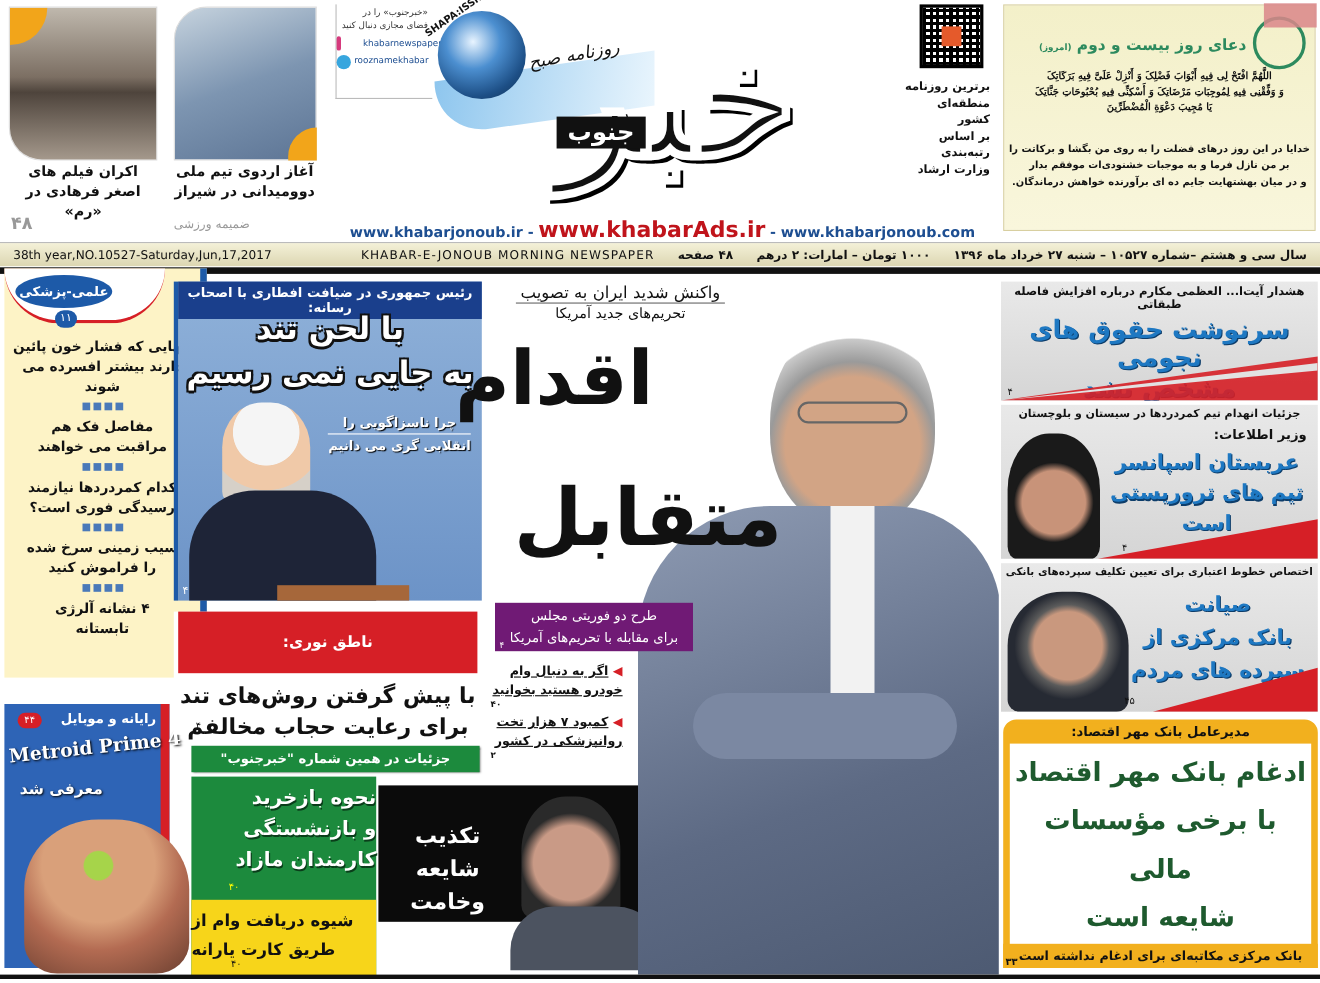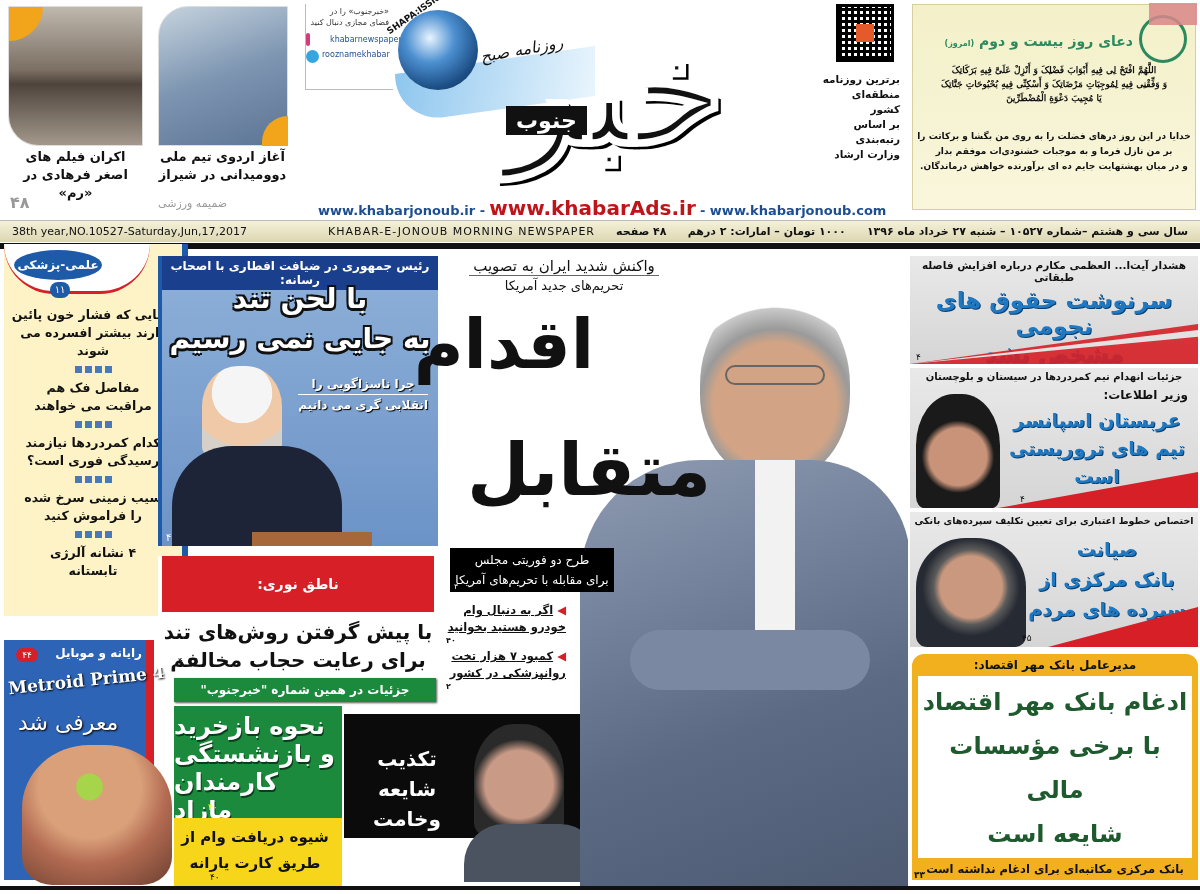--- a/index.html
+++ b/index.html
@@ -156,21 +156,21 @@
   </div>
 </div>
 
 <div class="abs" style="left:4px;top:640px;width:152px;height:250px;background:#fff">
   <div class="abs" style="left:0;top:0;width:150px;height:240px;background:#2e64b6;border-right:8px solid #d61f26"></div>
   <div class="abs rtl" style="right:14px;top:6px;color:#fff;font-weight:bold;font-size:12px">
     <span>رایانه و موبایل</span>
   </div>
   <div class="abs" style="left:12px;top:8px;width:22px;height:14px;border-radius:7px;background:#d61f26;color:#fff;font-size:9px;text-align:center;line-height:14px">۴۴</div>
   <div class="abs" style="left:4px;top:30px;font-family:'DejaVu Serif',serif;font-size:17px;font-weight:bold;color:#fff;text-shadow:1px 1px 2px #000;transform:rotate(-6deg);white-space:nowrap">Metroid Prime 4</div>
-  <div class="abs" style="left:14px;top:70px;font-size:22px;font-weight:normal;color:#fff;text-shadow:1px 1px 2px #000;direction:rtl">معرفی شد</div>
+  <div class="abs" style="left:14px;top:70px;font-size:14px;font-weight:bold;color:#fff;text-shadow:1px 1px 2px #000;direction:rtl">معرفی شد</div>
   <div class="abs" style="left:18px;top:105px;width:150px;height:140px;border-radius:45% 45% 20% 20%;background:radial-gradient(circle at 45% 30%,#a6d44a 0 10%,#d9a07a 11% 40%,#b36b52 60%,#6b3f30 100%)"></div>
 </div>
 
 <div class="abs blue-panel" style="left:158px;top:256px;width:280px;height:290px;border-left:4px solid #1d5aa8">
   <div class="head-strip" style="background:#1a3f8c;padding:3px 2px">رئیس جمهوری در ضیافت افطاری با اصحاب رسانه:</div>
   <div class="abs outline-text rtl" style="left:0;right:0;top:26px;font-size:28px">با لحن تند</div>
   <div class="abs outline-text rtl" style="left:0;right:0;top:66px;font-size:28px">به جایی نمی رسیم</div>
   <div class="abs rtl" style="right:10px;top:118px;color:#fff;font-weight:bold;font-size:12px;line-height:20px;text-shadow:1px 1px 1px #000">
     <div style="border-bottom:1px solid #fff">چرا ناسزاگویی را</div>
     <div>انقلابی گری می دانیم</div>
@@ -185,27 +185,27 @@
   <div class="head-strip" style="background:#d61f26;font-size:14px;padding:20px 0;margin:0 4px">ناطق نوری:</div>
   <div class="rtl b" style="font-size:20px;margin-top:8px">با پیش گرفتن روش‌های تند</div>
   <div class="rtl b" style="font-size:20px;margin-top:4px">برای رعایت حجاب مخالفم</div>
   <div class="abs" style="left:20px;top:100px;font-size:9px">۴</div>
 </div>
 
 <div class="abs" style="left:174px;top:678px;width:262px;height:24px;background:#1c8a3d;color:#fff;font-size:12px;font-weight:bold;text-align:center;line-height:24px;direction:rtl;box-shadow:1px 1px 2px #555">
   <span>جزئیات در همین شماره "خبرجنوب"</span>
 </div>
 <div class="abs" style="left:174px;top:706px;width:168px;height:182px;background:#1c8a3d">
-  <div class="abs outline-text rtl" style="left:0;right:0;top:6px;font-size:24px;line-height:28px;text-align:left;text-shadow:1px 2px 0 #0a3d1a">
+  <div class="abs outline-text rtl" style="left:0;right:0;top:6px;font-size:18px;line-height:28px;text-align:right;text-shadow:1px 2px 0 #0a3d1a">
     <div>نحوه بازخرید</div>
     <div>و بازنشستگی</div>
     <div>کارمندان مازاد</div>
   </div>
   <div class="abs" style="left:34px;top:96px;font-size:9px;color:#ff0">۴۰</div>
-  <div class="abs rtl" style="left:0;right:0;top:112px;height:70px;background:#f7d51a;font-size:15px;font-weight:bold;line-height:26px;padding-top:6px;text-align:center;padding-right:6px">
+  <div class="abs rtl" style="left:0;right:0;top:112px;height:70px;background:#f7d51a;font-size:15px;font-weight:bold;line-height:26px;padding-top:6px;text-align:left;padding-right:6px">
     <div>شیوه دریافت وام از</div>
     <div>طریق کارت یارانه</div>
   </div>
   <div class="abs" style="left:36px;top:166px;font-size:9px">۴۰</div>
 </div>
 
 <div class="abs" style="left:344px;top:714px;width:256px;height:124px;background:#0b0b0b">
   <div class="abs rtl" style="left:8px;top:30px;width:110px;color:#fff;font-weight:bold;font-size:20px;line-height:30px;text-align:center">
     <div>تکذیب</div>
     <div>شایعه وخامت</div>
@@ -222,21 +222,21 @@
   <div class="abs" style="left:20px;top:210px;width:330px;height:430px;background:linear-gradient(160deg,#8e9bb3,#5d6a84 60%,#4d5a72);border-radius:120px 100px 0 0"></div>
   <div class="abs" style="left:195px;top:210px;width:40px;height:200px;background:#f2f2f2"></div>
   <div class="abs" style="left:70px;top:380px;width:240px;height:60px;background:#7b88a2;border-radius:30px"></div>
 </div>
 <div class="abs rtl" style="left:444px;top:256px;width:240px">
   <div style="font-size:15px;border-bottom:1px solid #666;display:inline-block;padding:0 4px">واکنش شدید ایران به تصویب</div>
   <div style="font-size:13px;margin-top:2px">تحریم‌های جدید آمریکا</div>
 </div>
 <div class="abs rtl" style="left:444px;top:300px;width:150px;font-size:68px;font-weight:bold;line-height:90px">اقدام</div>
 <div class="abs rtl" style="left:444px;top:420px;width:290px;font-size:72px;font-weight:bold;line-height:100px">متقابل</div>
-<div class="abs rtl" style="left:450px;top:548px;width:164px;height:44px;background:#000000;color:#fff;font-size:12px;line-height:20px;padding-top:2px">
+<div class="abs rtl" style="left:450px;top:548px;width:180px;height:44px;background:#701a75;color:#fff;font-size:12px;line-height:20px;padding-top:2px">
   <div>طرح دو فوریتی مجلس</div>
   <div>برای مقابله با تحریم‌های آمریکا</div>
 </div>
 <div class="abs" style="left:454px;top:582px;font-size:8px;color:#fff">۴</div>
 <div class="abs rtl" style="left:446px;top:602px;width:120px;text-align:right;font-size:11.5px;font-weight:bold;line-height:17px">
   <div><span style="color:#d61f26">◀</span> <span style="text-decoration:underline">اگر به دنبال وام خودرو هستید بخوانید</span></div>
   <div style="text-align:left;font-size:8px;line-height:10px">۴۰</div>
   <div style="margin-top:2px"><span style="color:#d61f26">◀</span> <span style="text-decoration:underline">کمبود ۷ هزار تخت روانپزشکی در کشور</span></div>
   <div style="text-align:left;font-size:8px;line-height:10px">۲</div>
 </div>

